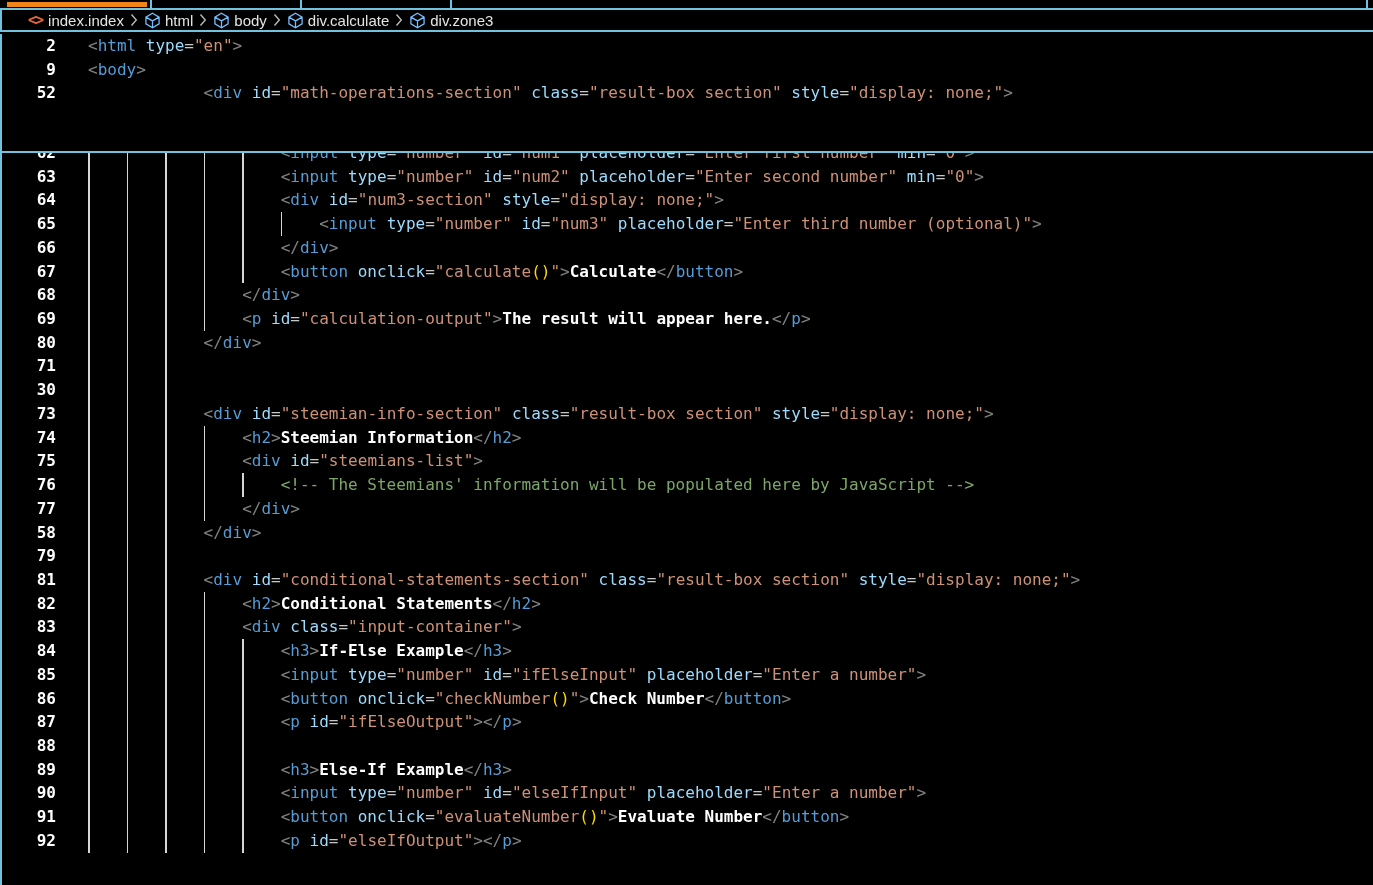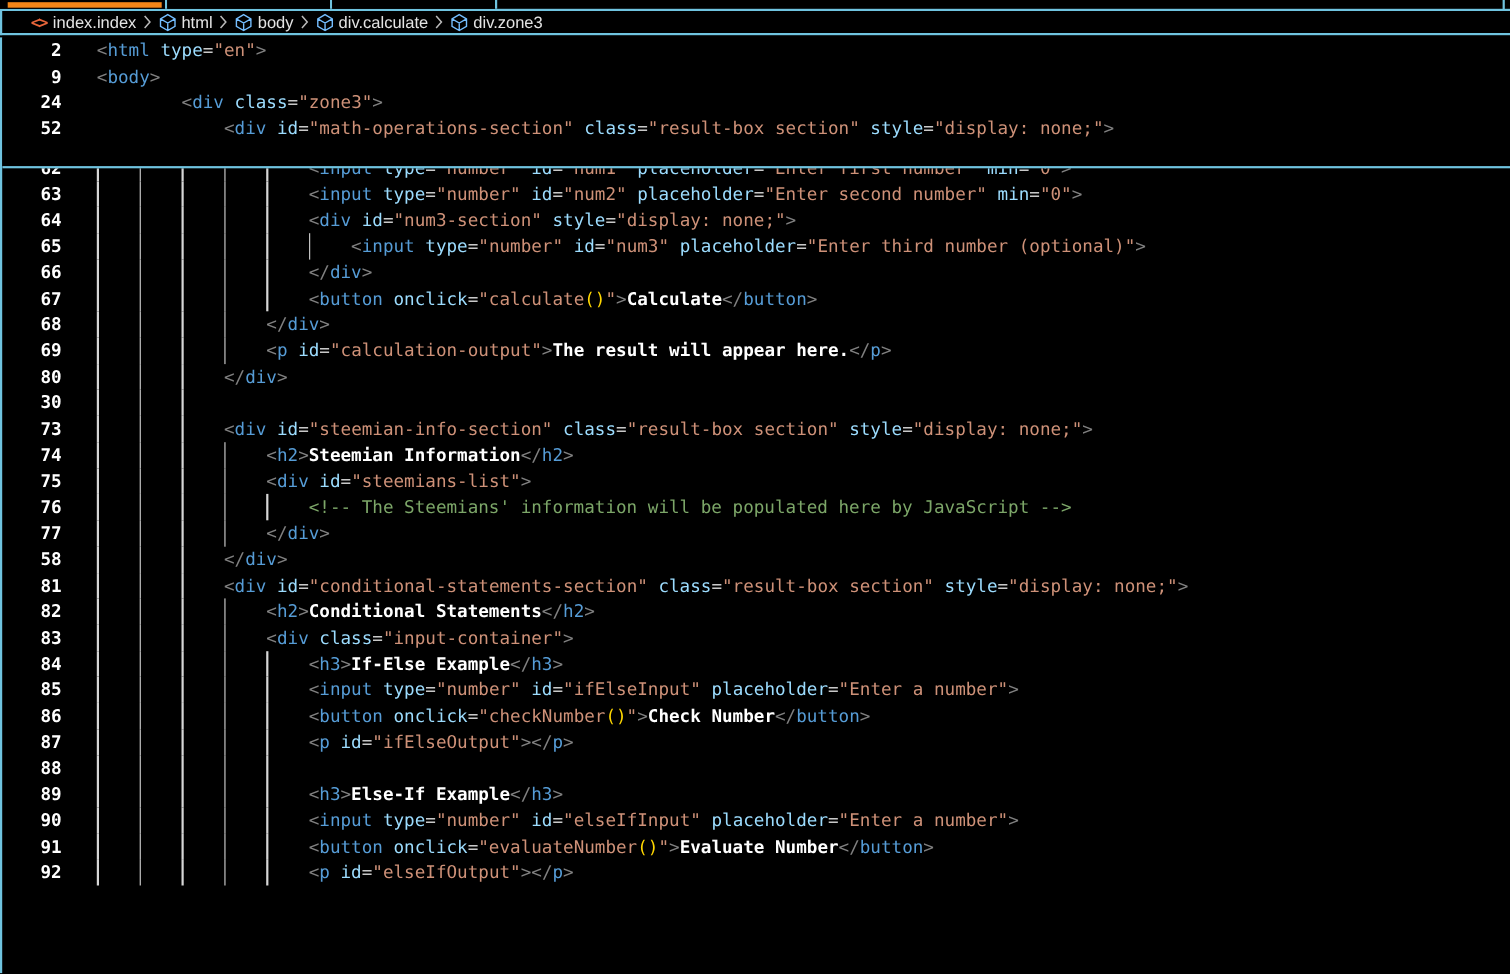--- a/index.html
+++ b/index.html
@@ -134,41 +134,42 @@
     <div class="code-lines" id="code-lines">
         <div class="line"><span class="ln">62</span><span class="guide" style="left: calc(0ch + 86px);"></span><span class="guide" style="left: calc(4ch + 86px);"></span><span class="guide" style="left: calc(8ch + 86px);"></span><span class="guide" style="left: calc(12ch + 86px);"></span><span class="guide" style="left: calc(16ch + 86px);"></span><span class="code">                    <span class="tk-p">&lt;</span><span class="tk-t">input</span><span class="tk-a"> type</span><span class="tk-o">=</span><span class="tk-s">"number"</span><span class="tk-a"> id</span><span class="tk-o">=</span><span class="tk-s">"num1"</span><span class="tk-a"> placeholder</span><span class="tk-o">=</span><span class="tk-s">"Enter first number"</span><span class="tk-a"> min</span><span class="tk-o">=</span><span class="tk-s">"0"</span><span class="tk-p">&gt;</span></span></div>
         <div class="line"><span class="ln">63</span><span class="guide" style="left: calc(0ch + 86px);"></span><span class="guide" style="left: calc(4ch + 86px);"></span><span class="guide" style="left: calc(8ch + 86px);"></span><span class="guide" style="left: calc(12ch + 86px);"></span><span class="guide" style="left: calc(16ch + 86px);"></span><span class="code">                    <span class="tk-p">&lt;</span><span class="tk-t">input</span><span class="tk-a"> type</span><span class="tk-o">=</span><span class="tk-s">"number"</span><span class="tk-a"> id</span><span class="tk-o">=</span><span class="tk-s">"num2"</span><span class="tk-a"> placeholder</span><span class="tk-o">=</span><span class="tk-s">"Enter second number"</span><span class="tk-a"> min</span><span class="tk-o">=</span><span class="tk-s">"0"</span><span class="tk-p">&gt;</span></span></div>
         <div class="line"><span class="ln">64</span><span class="guide" style="left: calc(0ch + 86px);"></span><span class="guide" style="left: calc(4ch + 86px);"></span><span class="guide" style="left: calc(8ch + 86px);"></span><span class="guide" style="left: calc(12ch + 86px);"></span><span class="guide" style="left: calc(16ch + 86px);"></span><span class="code">                    <span class="tk-p">&lt;</span><span class="tk-t">div</span><span class="tk-a"> id</span><span class="tk-o">=</span><span class="tk-s">"num3-section"</span><span class="tk-a"> style</span><span class="tk-o">=</span><span class="tk-s">"display: none;"</span><span class="tk-p">&gt;</span></span></div>
         <div class="line"><span class="ln">65</span><span class="guide" style="left: calc(0ch + 86px);"></span><span class="guide" style="left: calc(4ch + 86px);"></span><span class="guide" style="left: calc(8ch + 86px);"></span><span class="guide" style="left: calc(12ch + 86px);"></span><span class="guide" style="left: calc(16ch + 86px);"></span><span class="guide" style="left: calc(20ch + 86px);"></span><span class="code">                        <span class="tk-p">&lt;</span><span class="tk-t">input</span><span class="tk-a"> type</span><span class="tk-o">=</span><span class="tk-s">"number"</span><span class="tk-a"> id</span><span class="tk-o">=</span><span class="tk-s">"num3"</span><span class="tk-a"> placeholder</span><span class="tk-o">=</span><span class="tk-s">"Enter third number (optional)"</span><span class="tk-p">&gt;</span></span></div>
         <div class="line"><span class="ln">66</span><span class="guide" style="left: calc(0ch + 86px);"></span><span class="guide" style="left: calc(4ch + 86px);"></span><span class="guide" style="left: calc(8ch + 86px);"></span><span class="guide" style="left: calc(12ch + 86px);"></span><span class="guide" style="left: calc(16ch + 86px);"></span><span class="code">                    <span class="tk-p">&lt;/</span><span class="tk-t">div</span><span class="tk-p">&gt;</span></span></div>
         <div class="line"><span class="ln">67</span><span class="guide" style="left: calc(0ch + 86px);"></span><span class="guide" style="left: calc(4ch + 86px);"></span><span class="guide" style="left: calc(8ch + 86px);"></span><span class="guide" style="left: calc(12ch + 86px);"></span><span class="guide" style="left: calc(16ch + 86px);"></span><span class="code">                    <span class="tk-p">&lt;</span><span class="tk-t">button</span><span class="tk-a"> onclick</span><span class="tk-o">=</span><span class="tk-s">"calculate</span><span class="tk-g">()</span><span class="tk-s">"</span><span class="tk-p">&gt;</span><span class="tk-x">Calculate</span><span class="tk-p">&lt;/</span><span class="tk-t">button</span><span class="tk-p">&gt;</span></span></div>
         <div class="line"><span class="ln">68</span><span class="guide" style="left: calc(0ch + 86px);"></span><span class="guide" style="left: calc(4ch + 86px);"></span><span class="guide" style="left: calc(8ch + 86px);"></span><span class="guide" style="left: calc(12ch + 86px);"></span><span class="code">                <span class="tk-p">&lt;/</span><span class="tk-t">div</span><span class="tk-p">&gt;</span></span></div>
         <div class="line"><span class="ln">69</span><span class="guide" style="left: calc(0ch + 86px);"></span><span class="guide" style="left: calc(4ch + 86px);"></span><span class="guide" style="left: calc(8ch + 86px);"></span><span class="guide" style="left: calc(12ch + 86px);"></span><span class="code">                <span class="tk-p">&lt;</span><span class="tk-t">p</span><span class="tk-a"> id</span><span class="tk-o">=</span><span class="tk-s">"calculation-output"</span><span class="tk-p">&gt;</span><span class="tk-x">The result will appear here.</span><span class="tk-p">&lt;/</span><span class="tk-t">p</span><span class="tk-p">&gt;</span></span></div>
         <div class="line"><span class="ln">80</span><span class="guide" style="left: calc(0ch + 86px);"></span><span class="guide" style="left: calc(4ch + 86px);"></span><span class="guide" style="left: calc(8ch + 86px);"></span><span class="code">            <span class="tk-p">&lt;/</span><span class="tk-t">div</span><span class="tk-p">&gt;</span></span></div>
+        <div class="line"><span class="ln">71</span><span class="guide" style="left: calc(0ch + 86px);"></span><span class="guide" style="left: calc(4ch + 86px);"></span><span class="guide" style="left: calc(8ch + 86px);"></span><span class="code">            </span></div>
         <div class="line"><span class="ln">30</span><span class="guide" style="left: calc(0ch + 86px);"></span><span class="guide" style="left: calc(4ch + 86px);"></span><span class="guide" style="left: calc(8ch + 86px);"></span></div>
         <div class="line"><span class="ln">73</span><span class="guide" style="left: calc(0ch + 86px);"></span><span class="guide" style="left: calc(4ch + 86px);"></span><span class="guide" style="left: calc(8ch + 86px);"></span><span class="code">            <span class="tk-p">&lt;</span><span class="tk-t">div</span><span class="tk-a"> id</span><span class="tk-o">=</span><span class="tk-s">"steemian-info-section"</span><span class="tk-a"> class</span><span class="tk-o">=</span><span class="tk-s">"result-box section"</span><span class="tk-a"> style</span><span class="tk-o">=</span><span class="tk-s">"display: none;"</span><span class="tk-p">&gt;</span></span></div>
         <div class="line"><span class="ln">74</span><span class="guide" style="left: calc(0ch + 86px);"></span><span class="guide" style="left: calc(4ch + 86px);"></span><span class="guide" style="left: calc(8ch + 86px);"></span><span class="guide" style="left: calc(12ch + 86px);"></span><span class="code">                <span class="tk-p">&lt;</span><span class="tk-t">h2</span><span class="tk-p">&gt;</span><span class="tk-x">Steemian Information</span><span class="tk-p">&lt;/</span><span class="tk-t">h2</span><span class="tk-p">&gt;</span></span></div>
         <div class="line"><span class="ln">75</span><span class="guide" style="left: calc(0ch + 86px);"></span><span class="guide" style="left: calc(4ch + 86px);"></span><span class="guide" style="left: calc(8ch + 86px);"></span><span class="guide" style="left: calc(12ch + 86px);"></span><span class="code">                <span class="tk-p">&lt;</span><span class="tk-t">div</span><span class="tk-a"> id</span><span class="tk-o">=</span><span class="tk-s">"steemians-list"</span><span class="tk-p">&gt;</span></span></div>
         <div class="line"><span class="ln">76</span><span class="guide" style="left: calc(0ch + 86px);"></span><span class="guide" style="left: calc(4ch + 86px);"></span><span class="guide" style="left: calc(8ch + 86px);"></span><span class="guide" style="left: calc(12ch + 86px);"></span><span class="guide" style="left: calc(16ch + 86px);"></span><span class="code">                    <span class="tk-c">&lt;!-- The Steemians' information will be populated here by JavaScript --&gt;</span></span></div>
         <div class="line"><span class="ln">77</span><span class="guide" style="left: calc(0ch + 86px);"></span><span class="guide" style="left: calc(4ch + 86px);"></span><span class="guide" style="left: calc(8ch + 86px);"></span><span class="guide" style="left: calc(12ch + 86px);"></span><span class="code">                <span class="tk-p">&lt;/</span><span class="tk-t">div</span><span class="tk-p">&gt;</span></span></div>
         <div class="line"><span class="ln">58</span><span class="guide" style="left: calc(0ch + 86px);"></span><span class="guide" style="left: calc(4ch + 86px);"></span><span class="guide" style="left: calc(8ch + 86px);"></span><span class="code">            <span class="tk-p">&lt;/</span><span class="tk-t">div</span><span class="tk-p">&gt;</span></span></div>
+        <div class="line"><span class="ln">79</span><span class="guide" style="left: calc(0ch + 86px);"></span><span class="guide" style="left: calc(4ch + 86px);"></span><span class="guide" style="left: calc(8ch + 86px);"></span><span class="code">            </span></div>
         <div class="line"><span class="ln">81</span><span class="guide" style="left: calc(0ch + 86px);"></span><span class="guide" style="left: calc(4ch + 86px);"></span><span class="guide" style="left: calc(8ch + 86px);"></span><span class="code">            <span class="tk-p">&lt;</span><span class="tk-t">div</span><span class="tk-a"> id</span><span class="tk-o">=</span><span class="tk-s">"conditional-statements-section"</span><span class="tk-a"> class</span><span class="tk-o">=</span><span class="tk-s">"result-box section"</span><span class="tk-a"> style</span><span class="tk-o">=</span><span class="tk-s">"display: none;"</span><span class="tk-p">&gt;</span></span></div>
         <div class="line"><span class="ln">82</span><span class="guide" style="left: calc(0ch + 86px);"></span><span class="guide" style="left: calc(4ch + 86px);"></span><span class="guide" style="left: calc(8ch + 86px);"></span><span class="guide" style="left: calc(12ch + 86px);"></span><span class="code">                <span class="tk-p">&lt;</span><span class="tk-t">h2</span><span class="tk-p">&gt;</span><span class="tk-x">Conditional Statements</span><span class="tk-p">&lt;/</span><span class="tk-t">h2</span><span class="tk-p">&gt;</span></span></div>
         <div class="line"><span class="ln">83</span><span class="guide" style="left: calc(0ch + 86px);"></span><span class="guide" style="left: calc(4ch + 86px);"></span><span class="guide" style="left: calc(8ch + 86px);"></span><span class="guide" style="left: calc(12ch + 86px);"></span><span class="code">                <span class="tk-p">&lt;</span><span class="tk-t">div</span><span class="tk-a"> class</span><span class="tk-o">=</span><span class="tk-s">"input-container"</span><span class="tk-p">&gt;</span></span></div>
         <div class="line"><span class="ln">84</span><span class="guide" style="left: calc(0ch + 86px);"></span><span class="guide" style="left: calc(4ch + 86px);"></span><span class="guide" style="left: calc(8ch + 86px);"></span><span class="guide" style="left: calc(12ch + 86px);"></span><span class="guide" style="left: calc(16ch + 86px);"></span><span class="code">                    <span class="tk-p">&lt;</span><span class="tk-t">h3</span><span class="tk-p">&gt;</span><span class="tk-x">If-Else Example</span><span class="tk-p">&lt;/</span><span class="tk-t">h3</span><span class="tk-p">&gt;</span></span></div>
         <div class="line"><span class="ln">85</span><span class="guide" style="left: calc(0ch + 86px);"></span><span class="guide" style="left: calc(4ch + 86px);"></span><span class="guide" style="left: calc(8ch + 86px);"></span><span class="guide" style="left: calc(12ch + 86px);"></span><span class="guide" style="left: calc(16ch + 86px);"></span><span class="code">                    <span class="tk-p">&lt;</span><span class="tk-t">input</span><span class="tk-a"> type</span><span class="tk-o">=</span><span class="tk-s">"number"</span><span class="tk-a"> id</span><span class="tk-o">=</span><span class="tk-s">"ifElseInput"</span><span class="tk-a"> placeholder</span><span class="tk-o">=</span><span class="tk-s">"Enter a number"</span><span class="tk-p">&gt;</span></span></div>
         <div class="line"><span class="ln">86</span><span class="guide" style="left: calc(0ch + 86px);"></span><span class="guide" style="left: calc(4ch + 86px);"></span><span class="guide" style="left: calc(8ch + 86px);"></span><span class="guide" style="left: calc(12ch + 86px);"></span><span class="guide" style="left: calc(16ch + 86px);"></span><span class="code">                    <span class="tk-p">&lt;</span><span class="tk-t">button</span><span class="tk-a"> onclick</span><span class="tk-o">=</span><span class="tk-s">"checkNumber</span><span class="tk-g">()</span><span class="tk-s">"</span><span class="tk-p">&gt;</span><span class="tk-x">Check Number</span><span class="tk-p">&lt;/</span><span class="tk-t">button</span><span class="tk-p">&gt;</span></span></div>
         <div class="line"><span class="ln">87</span><span class="guide" style="left: calc(0ch + 86px);"></span><span class="guide" style="left: calc(4ch + 86px);"></span><span class="guide" style="left: calc(8ch + 86px);"></span><span class="guide" style="left: calc(12ch + 86px);"></span><span class="guide" style="left: calc(16ch + 86px);"></span><span class="code">                    <span class="tk-p">&lt;</span><span class="tk-t">p</span><span class="tk-a"> id</span><span class="tk-o">=</span><span class="tk-s">"ifElseOutput"</span><span class="tk-p">&gt;</span><span class="tk-p">&lt;/</span><span class="tk-t">p</span><span class="tk-p">&gt;</span></span></div>
         <div class="line"><span class="ln">88</span><span class="guide" style="left: calc(0ch + 86px);"></span><span class="guide" style="left: calc(4ch + 86px);"></span><span class="guide" style="left: calc(8ch + 86px);"></span><span class="guide" style="left: calc(12ch + 86px);"></span><span class="guide" style="left: calc(16ch + 86px);"></span><span class="code">                    </span></div>
         <div class="line"><span class="ln">89</span><span class="guide" style="left: calc(0ch + 86px);"></span><span class="guide" style="left: calc(4ch + 86px);"></span><span class="guide" style="left: calc(8ch + 86px);"></span><span class="guide" style="left: calc(12ch + 86px);"></span><span class="guide" style="left: calc(16ch + 86px);"></span><span class="code">                    <span class="tk-p">&lt;</span><span class="tk-t">h3</span><span class="tk-p">&gt;</span><span class="tk-x">Else-If Example</span><span class="tk-p">&lt;/</span><span class="tk-t">h3</span><span class="tk-p">&gt;</span></span></div>
         <div class="line"><span class="ln">90</span><span class="guide" style="left: calc(0ch + 86px);"></span><span class="guide" style="left: calc(4ch + 86px);"></span><span class="guide" style="left: calc(8ch + 86px);"></span><span class="guide" style="left: calc(12ch + 86px);"></span><span class="guide" style="left: calc(16ch + 86px);"></span><span class="code">                    <span class="tk-p">&lt;</span><span class="tk-t">input</span><span class="tk-a"> type</span><span class="tk-o">=</span><span class="tk-s">"number"</span><span class="tk-a"> id</span><span class="tk-o">=</span><span class="tk-s">"elseIfInput"</span><span class="tk-a"> placeholder</span><span class="tk-o">=</span><span class="tk-s">"Enter a number"</span><span class="tk-p">&gt;</span></span></div>
         <div class="line"><span class="ln">91</span><span class="guide" style="left: calc(0ch + 86px);"></span><span class="guide" style="left: calc(4ch + 86px);"></span><span class="guide" style="left: calc(8ch + 86px);"></span><span class="guide" style="left: calc(12ch + 86px);"></span><span class="guide" style="left: calc(16ch + 86px);"></span><span class="code">                    <span class="tk-p">&lt;</span><span class="tk-t">button</span><span class="tk-a"> onclick</span><span class="tk-o">=</span><span class="tk-s">"evaluateNumber</span><span class="tk-g">()</span><span class="tk-s">"</span><span class="tk-p">&gt;</span><span class="tk-x">Evaluate Number</span><span class="tk-p">&lt;/</span><span class="tk-t">button</span><span class="tk-p">&gt;</span></span></div>
         <div class="line"><span class="ln">92</span><span class="guide" style="left: calc(0ch + 86px);"></span><span class="guide" style="left: calc(4ch + 86px);"></span><span class="guide" style="left: calc(8ch + 86px);"></span><span class="guide" style="left: calc(12ch + 86px);"></span><span class="guide" style="left: calc(16ch + 86px);"></span><span class="code">                    <span class="tk-p">&lt;</span><span class="tk-t">p</span><span class="tk-a"> id</span><span class="tk-o">=</span><span class="tk-s">"elseIfOutput"</span><span class="tk-p">&gt;</span><span class="tk-p">&lt;/</span><span class="tk-t">p</span><span class="tk-p">&gt;</span></span></div>
       </div>
     <div class="sticky" id="sticky">
         <div class="line"><span class="ln">2</span><span class="code"><span class="tk-p">&lt;</span><span class="tk-t">html</span><span class="tk-a"> type</span><span class="tk-o">=</span><span class="tk-s">"en"</span><span class="tk-p">&gt;</span></span></div>
         <div class="line"><span class="ln">9</span><span class="code"><span class="tk-p">&lt;</span><span class="tk-t">body</span><span class="tk-p">&gt;</span></span></div>
-        <div class="line"><span class="ln">24</span><span class="code">        <span class="tk-p">&lt;</span><span class="tk-t">div</span><span class="tk-a"> class</span><span class="tk-o">=</span><span class="tk-s">"zone3"</span><span class="tk-p">&gt;</span></span></div>
         <div class="line"><span class="ln">52</span><span class="code">            <span class="tk-p">&lt;</span><span class="tk-t">div</span><span class="tk-a"> id</span><span class="tk-o">=</span><span class="tk-s">"math-operations-section"</span><span class="tk-a"> class</span><span class="tk-o">=</span><span class="tk-s">"result-box section"</span><span class="tk-a"> style</span><span class="tk-o">=</span><span class="tk-s">"display: none;"</span><span class="tk-p">&gt;</span></span></div>
       </div>
   </div>
 
 </div>
 
 </body></html>

